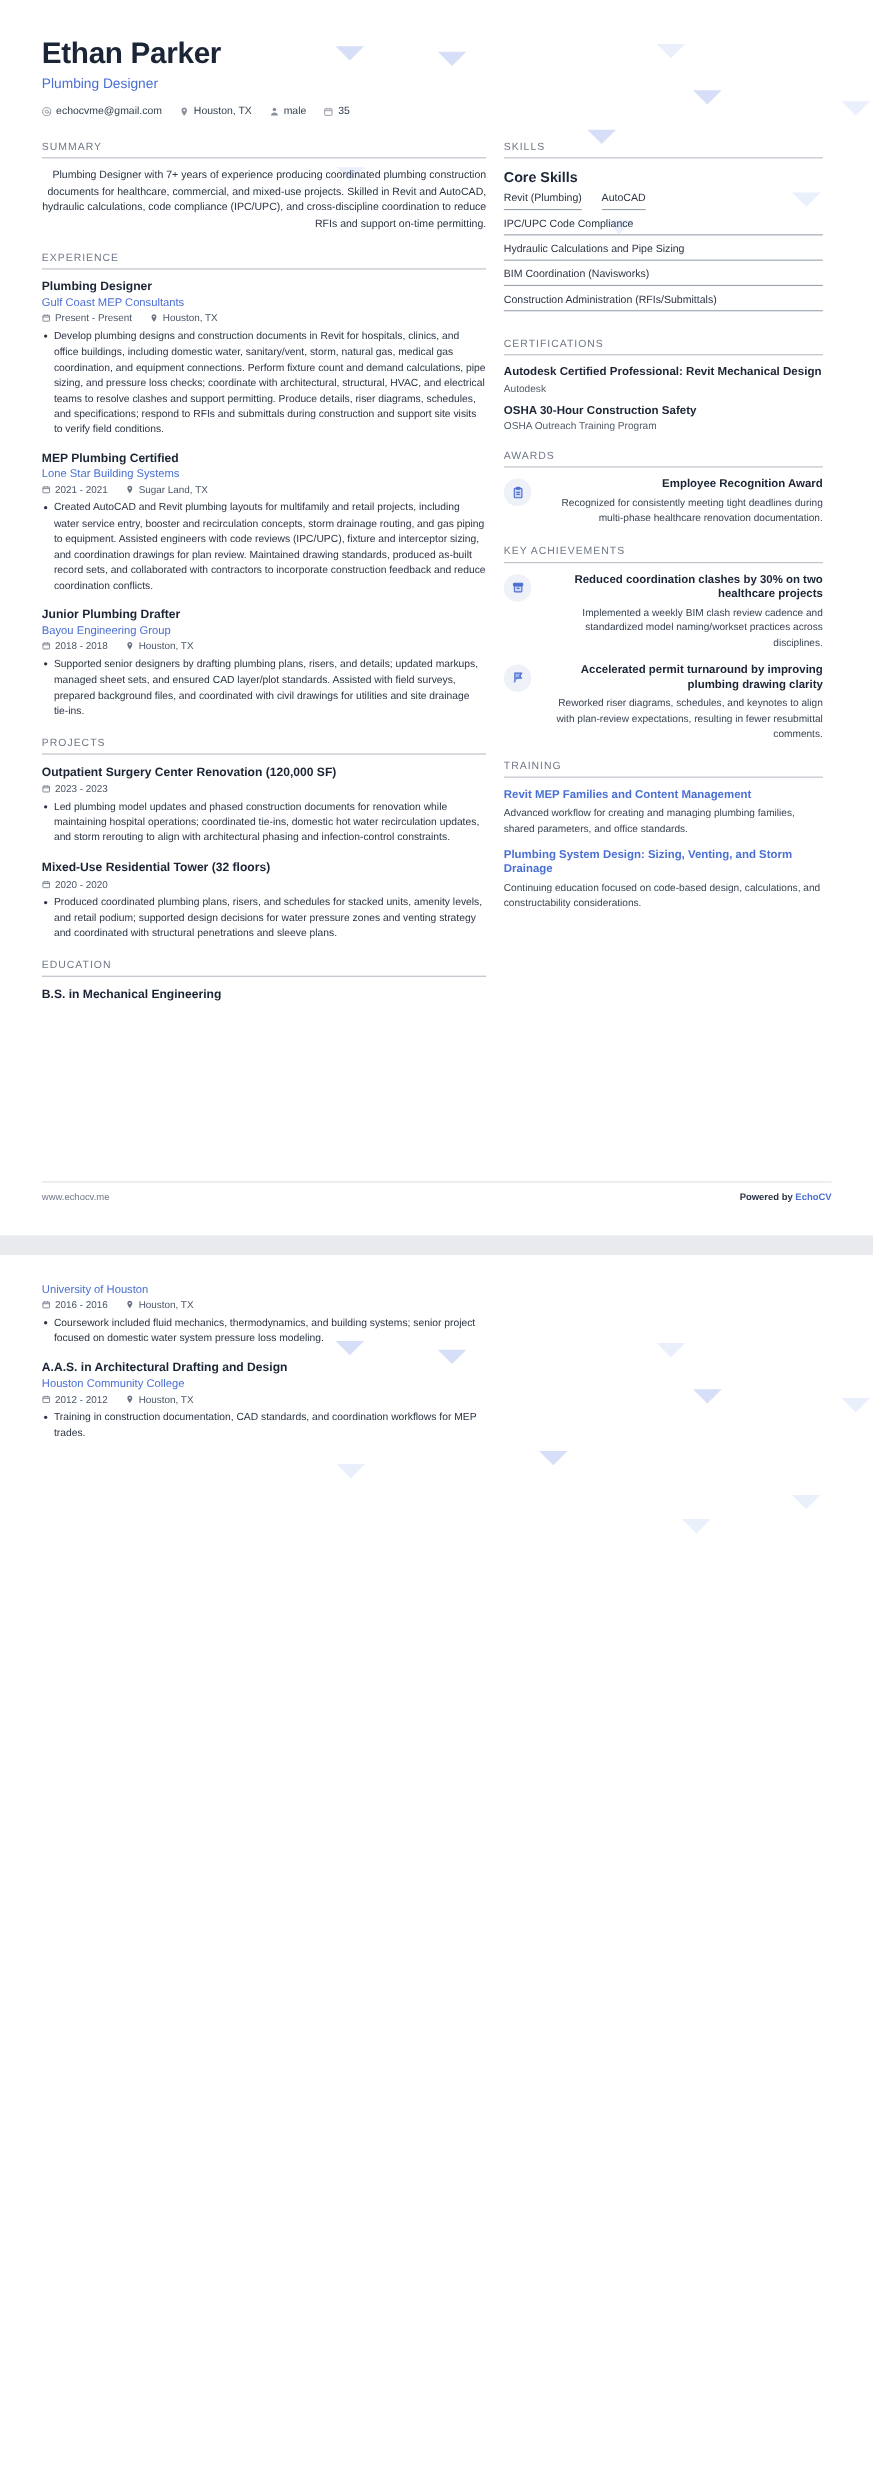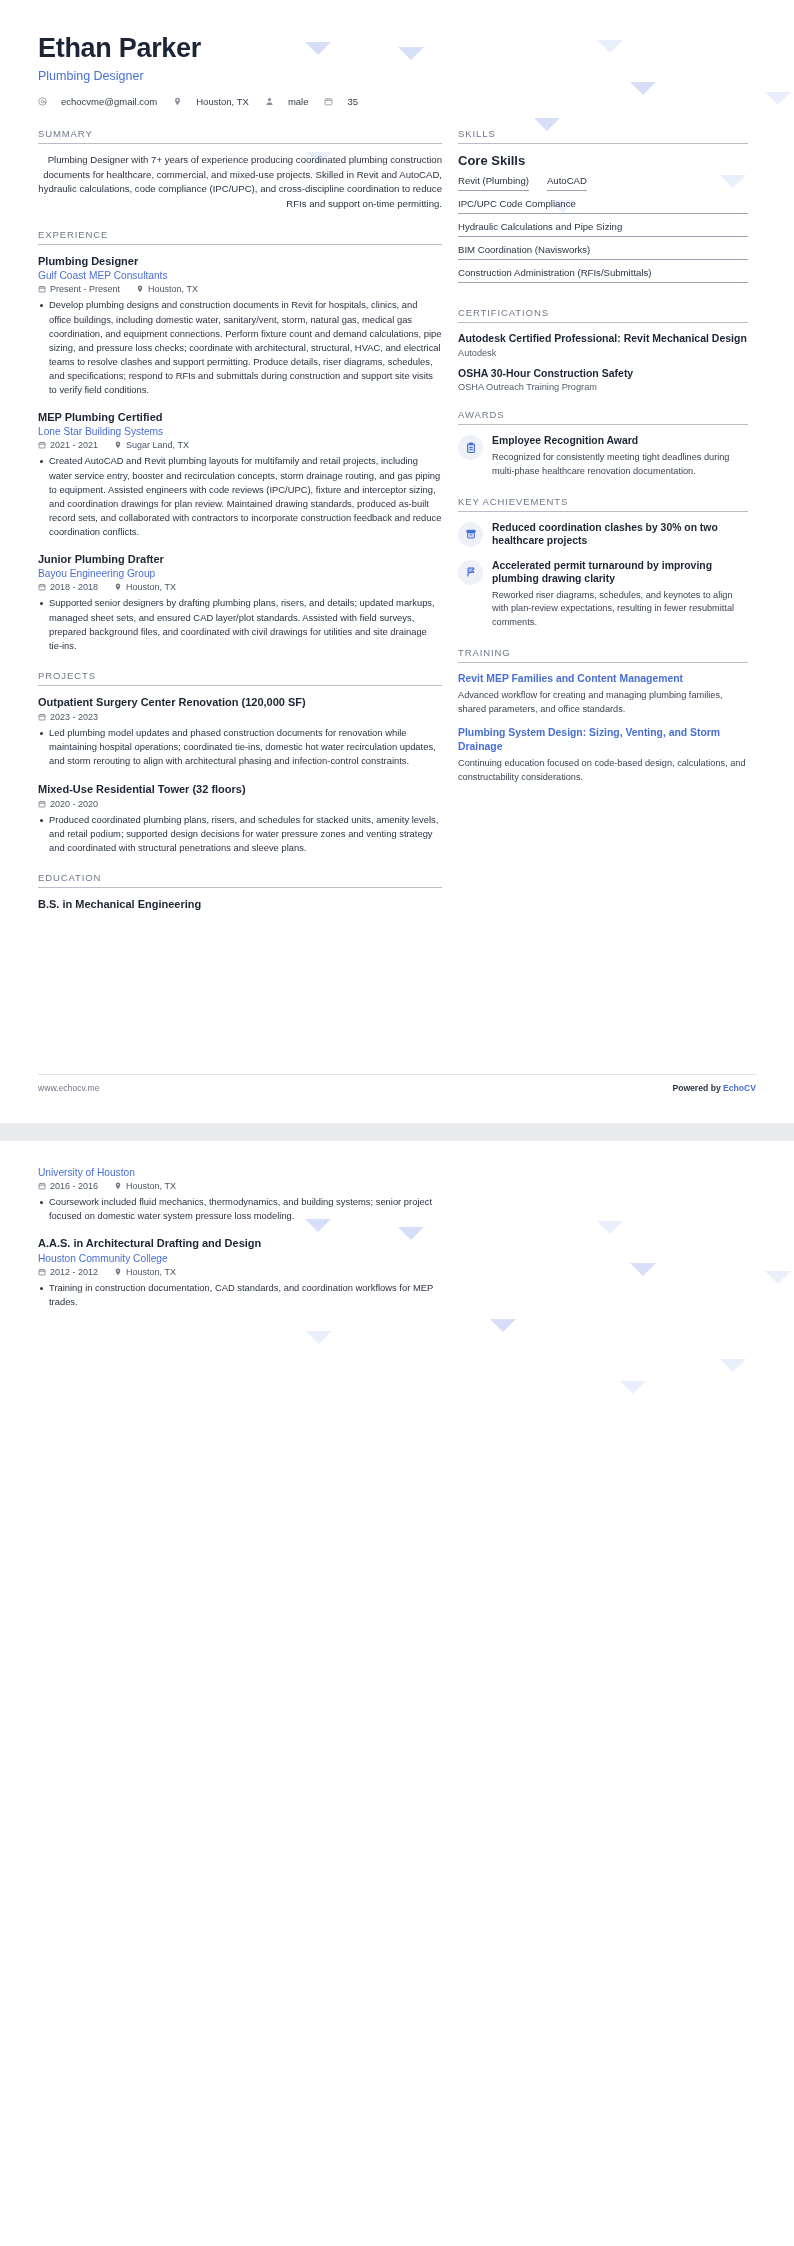--- a/index.html
+++ b/index.html
@@ -51,21 +51,21 @@
   }
   .contact {
     display: flex;
     align-items: center;
     gap: 7px;
     margin-top: 13px;
     font-size: 9.5px;
     color: #32404f;
     flex-wrap: wrap;
   }
-  .contact .citem { display: flex; align-items: center; gap: 14px; margin-right: 9px; }
+  .contact .citem { display: flex; align-items: center; gap: 4px; margin-right: 9px; }
   .ico { display: inline-block; vertical-align: middle; line-height: 0; }
   .ico svg { display: block; }
 
   .sec-head {
     font-size: 9.5px;
     letter-spacing: .9px;
     color: #6f7787;
     text-transform: uppercase;
     padding-bottom: 4px;
     border-bottom: 1.2px solid #b9bdc6;
@@ -158,21 +158,21 @@
   .circle {
     flex: 0 0 auto;
     width: 25px; height: 25px;
     border-radius: 50%;
     background: #eef1f7;
     display: flex;
     align-items: center;
     justify-content: center;
     margin-top: 1px;
   }
-  .card-body { flex: 1 1 auto; }
+  .card-body { flex: 1 1 auto; text-align: right; }
   .card-title {
     font-size: 10.4px;
     font-weight: 700;
     color: #1c2536;
     line-height: 1.3;
   }
   .card-desc {
     font-size: 9.2px;
     line-height: 1.5;
     color: #3a4454;
@@ -471,20 +471,21 @@
           <div class="card">
             <span class="circle">
               <svg width="12" height="12" viewBox="0 0 16 16" fill="none" stroke="#4a6fd4" stroke-width="1.3">
                 <rect x="2.4" y="3" width="11.2" height="3" rx=".8" fill="#4a6fd4"></rect>
                 <rect x="3.4" y="6.4" width="9.2" height="7" rx="1" fill="#4a6fd4" fill-opacity=".18"></rect>
                 <path d="M6.3 9.2h3.4"></path>
               </svg>
             </span>
             <div class="card-body">
               <div class="card-title">Reduced coordination clashes by 30% on two healthcare projects</div>
+              <div class="card-desc">Implemented a weekly BIM clash review cadence and standardized model naming/workset practices across disciplines.</div>
             </div>
           </div>
 
           <div class="card">
             <span class="circle">
               <svg width="12" height="12" viewBox="0 0 16 16" fill="none" stroke="#4a6fd4" stroke-width="1.3">
                 <path d="M4 14V2.6h8l-2 3 2 3H4" fill="#4a6fd4" fill-opacity=".45"></path>
                 <path d="M3.2 12.8L12.8 3.2" stroke="#4a6fd4" stroke-width="1"></path>
               </svg>
             </span>

